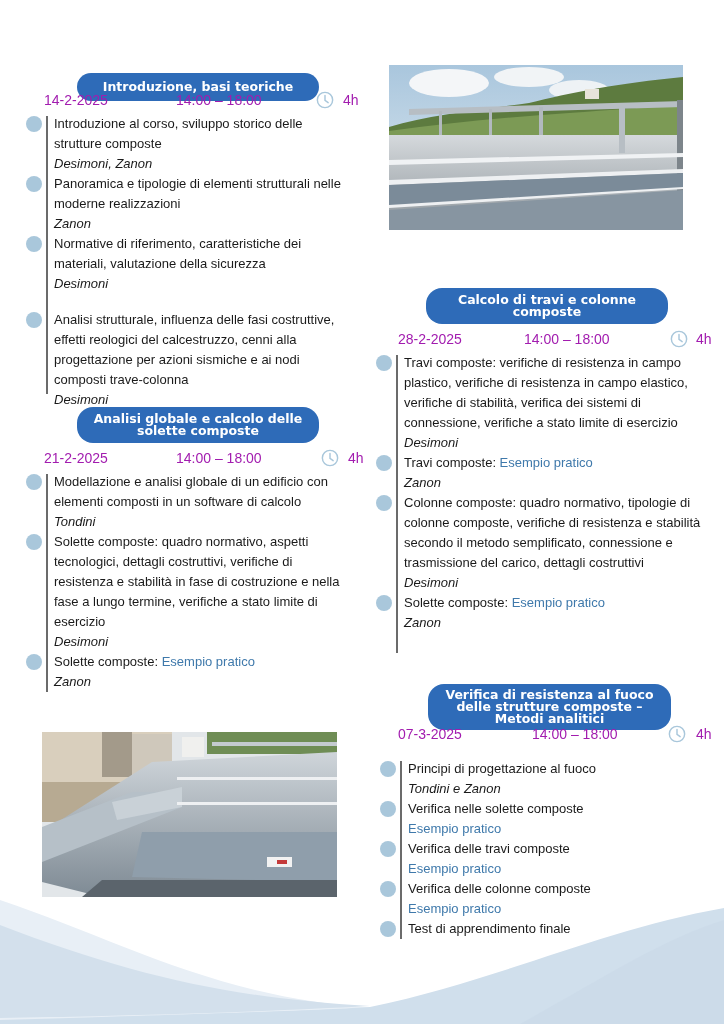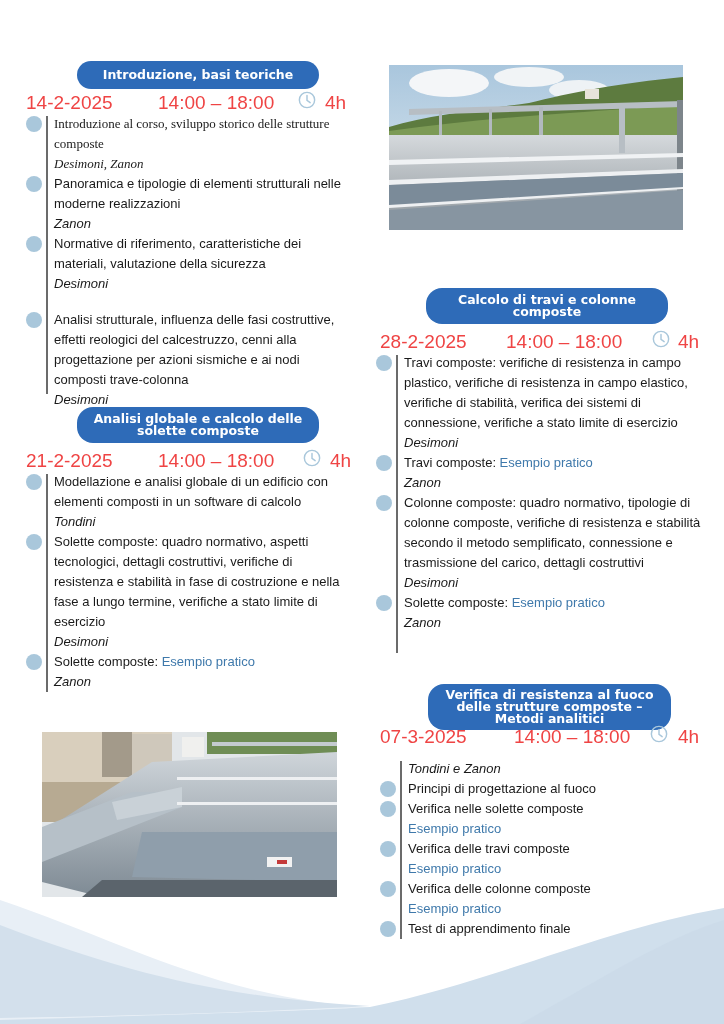--- a/index.html
+++ b/index.html
@@ -11,21 +11,21 @@
   }
   .waves { position: absolute; left: 0; top: 880px; width: 724px; height: 144px; z-index: 0; }
   .section { position: absolute; z-index: 2; }
   .pill {
     position: absolute; background: #2e6bb8; color: #fff;
     font-family: "DejaVu Sans", sans-serif; font-weight: bold;
     font-size: 12.5px; line-height: 12px; text-align: center;
     border-radius: 16px; display: flex; align-items: center; justify-content: center;
     padding: 0 10px; box-sizing: border-box;
   }
-  .meta { position: absolute; font-size: 19px; color: #ef4444; height: 20px; }
+  .meta { position: absolute; font-size: 14px; color: #a21caf; height: 20px; margin-left: 18px; }
   .meta .date { position: absolute; left: 0; top: 0; }
   .meta .time { position: absolute; top: 0; }
   .meta .clock { position: absolute; top: -1px; width: 18px; height: 18px; }
   .meta .dur { position: absolute; top: 0; }
   .items { position: absolute; font-size: 13px; line-height: 20px; }
   .items .vline { position: absolute; left: 20px; width: 2px; background: #6b6b6b; }
   .item { position: relative; padding-left: 28px; }
   .item .dot {
     position: absolute; left: 0; top: 2px; width: 16px; height: 16px;
     border-radius: 50%; background: #a9c7db;
@@ -39,35 +39,35 @@
 <body>
 
 <svg class="waves" viewBox="0 0 724 144" preserveAspectRatio="none">
   <path d="M0,20 C120,60 220,120 380,128 L724,134 L724,144 L0,144 Z" fill="#e8eff6"></path>
   <path d="M0,45 C130,95 230,118 370,126 C260,132 120,136 0,138 Z" fill="#d3e0ec"></path>
   <path d="M0,140 C200,134 330,130 370,127 C500,100 600,50 724,28 L724,144 L0,144 Z" fill="#d0dfec"></path>
   <path d="M520,144 C600,100 660,60 724,40 L724,144 Z" fill="#c9d9e8" opacity="0.6"></path>
 </svg>
 
 <div class="section" style="left:26px; top:57px; width:330px;">
-  <div class="pill" style="left:51px; top:4px; width:242px; height:28px;">
+  <div class="pill" style="left:51px; top:16px; width:242px; height:28px;">
     <span>Introduzione, basi teoriche</span>
   </div>
   <div class="meta" style="left:0; top:35px; width:320px;">
     <span class="date">14-2-2025</span>
     <span class="time" style="left:132px;">14:00 – 18:00</span>
     <svg class="clock" style="left:272px;" viewBox="0 0 20 20">
         <circle cx="10" cy="10" r="8.5" fill="none" stroke="#a9c7db" stroke-width="1.6"></circle>
         <path d="M10 5 V10.5 L13.5 13" fill="none" stroke="#a9c7db" stroke-width="1.6" stroke-linecap="round"></path>
       </svg>
     <span class="dur" style="left:299px;">4h</span>
   </div>
   <div class="items" style="left:0; top:57px; width:320px;">
     <div class="vline" style="top:2px; height:278px;"></div>
-    <div class="item" style="width:290px;font-family:Liberation Serif, serif;">
+    <div class="item" style="width:290px;">
       <span class="dot"></span>
       <span class="txt">Introduzione al corso, sviluppo storico delle strutture composte</span>
       <span class="author">Desimoni, Zanon</span>
     </div>
     <div class="item" style="width:290px;">
       <span class="dot"></span>
       <span class="txt">Panoramica e tipologie di elementi strutturali nelle moderne realizzazioni</span>
       <span class="author">Zanon</span>
     </div>
     <div class="item" style="width:290px;">
@@ -163,25 +163,25 @@
     <span class="time" style="left:134px;">14:00 – 18:00</span>
     <svg class="clock" style="left:270px;" viewBox="0 0 20 20">
         <circle cx="10" cy="10" r="8.5" fill="none" stroke="#a9c7db" stroke-width="1.6"></circle>
         <path d="M10 5 V10.5 L13.5 13" fill="none" stroke="#a9c7db" stroke-width="1.6" stroke-linecap="round"></path>
       </svg>
     <span class="dur" style="left:298px;">4h</span>
   </div>
   <div class="items" style="left:4px; top:75px; width:320px;">
     <div class="vline" style="top:2px; height:178px;"></div>
     <div class="item">
+      <span class="dot"></span>
+      <span class="txt">Principi di progettazione al fuoco</span>
+    </div>
+    <div class="item">
       <span class="author">Tondini e Zanon</span>
-    </div>
-    <div class="item">
-      <span class="dot"></span>
-      <span class="txt">Principi di progettazione al fuoco</span>
     </div>
     <div class="item">
       <span class="dot"></span>
       <span class="txt">Verifica nelle solette composte</span>
       <span class="txt link">Esempio pratico</span>
     </div>
     <div class="item">
       <span class="dot"></span>
       <span class="txt">Verifica delle travi composte</span>
       <span class="txt link">Esempio pratico</span>

